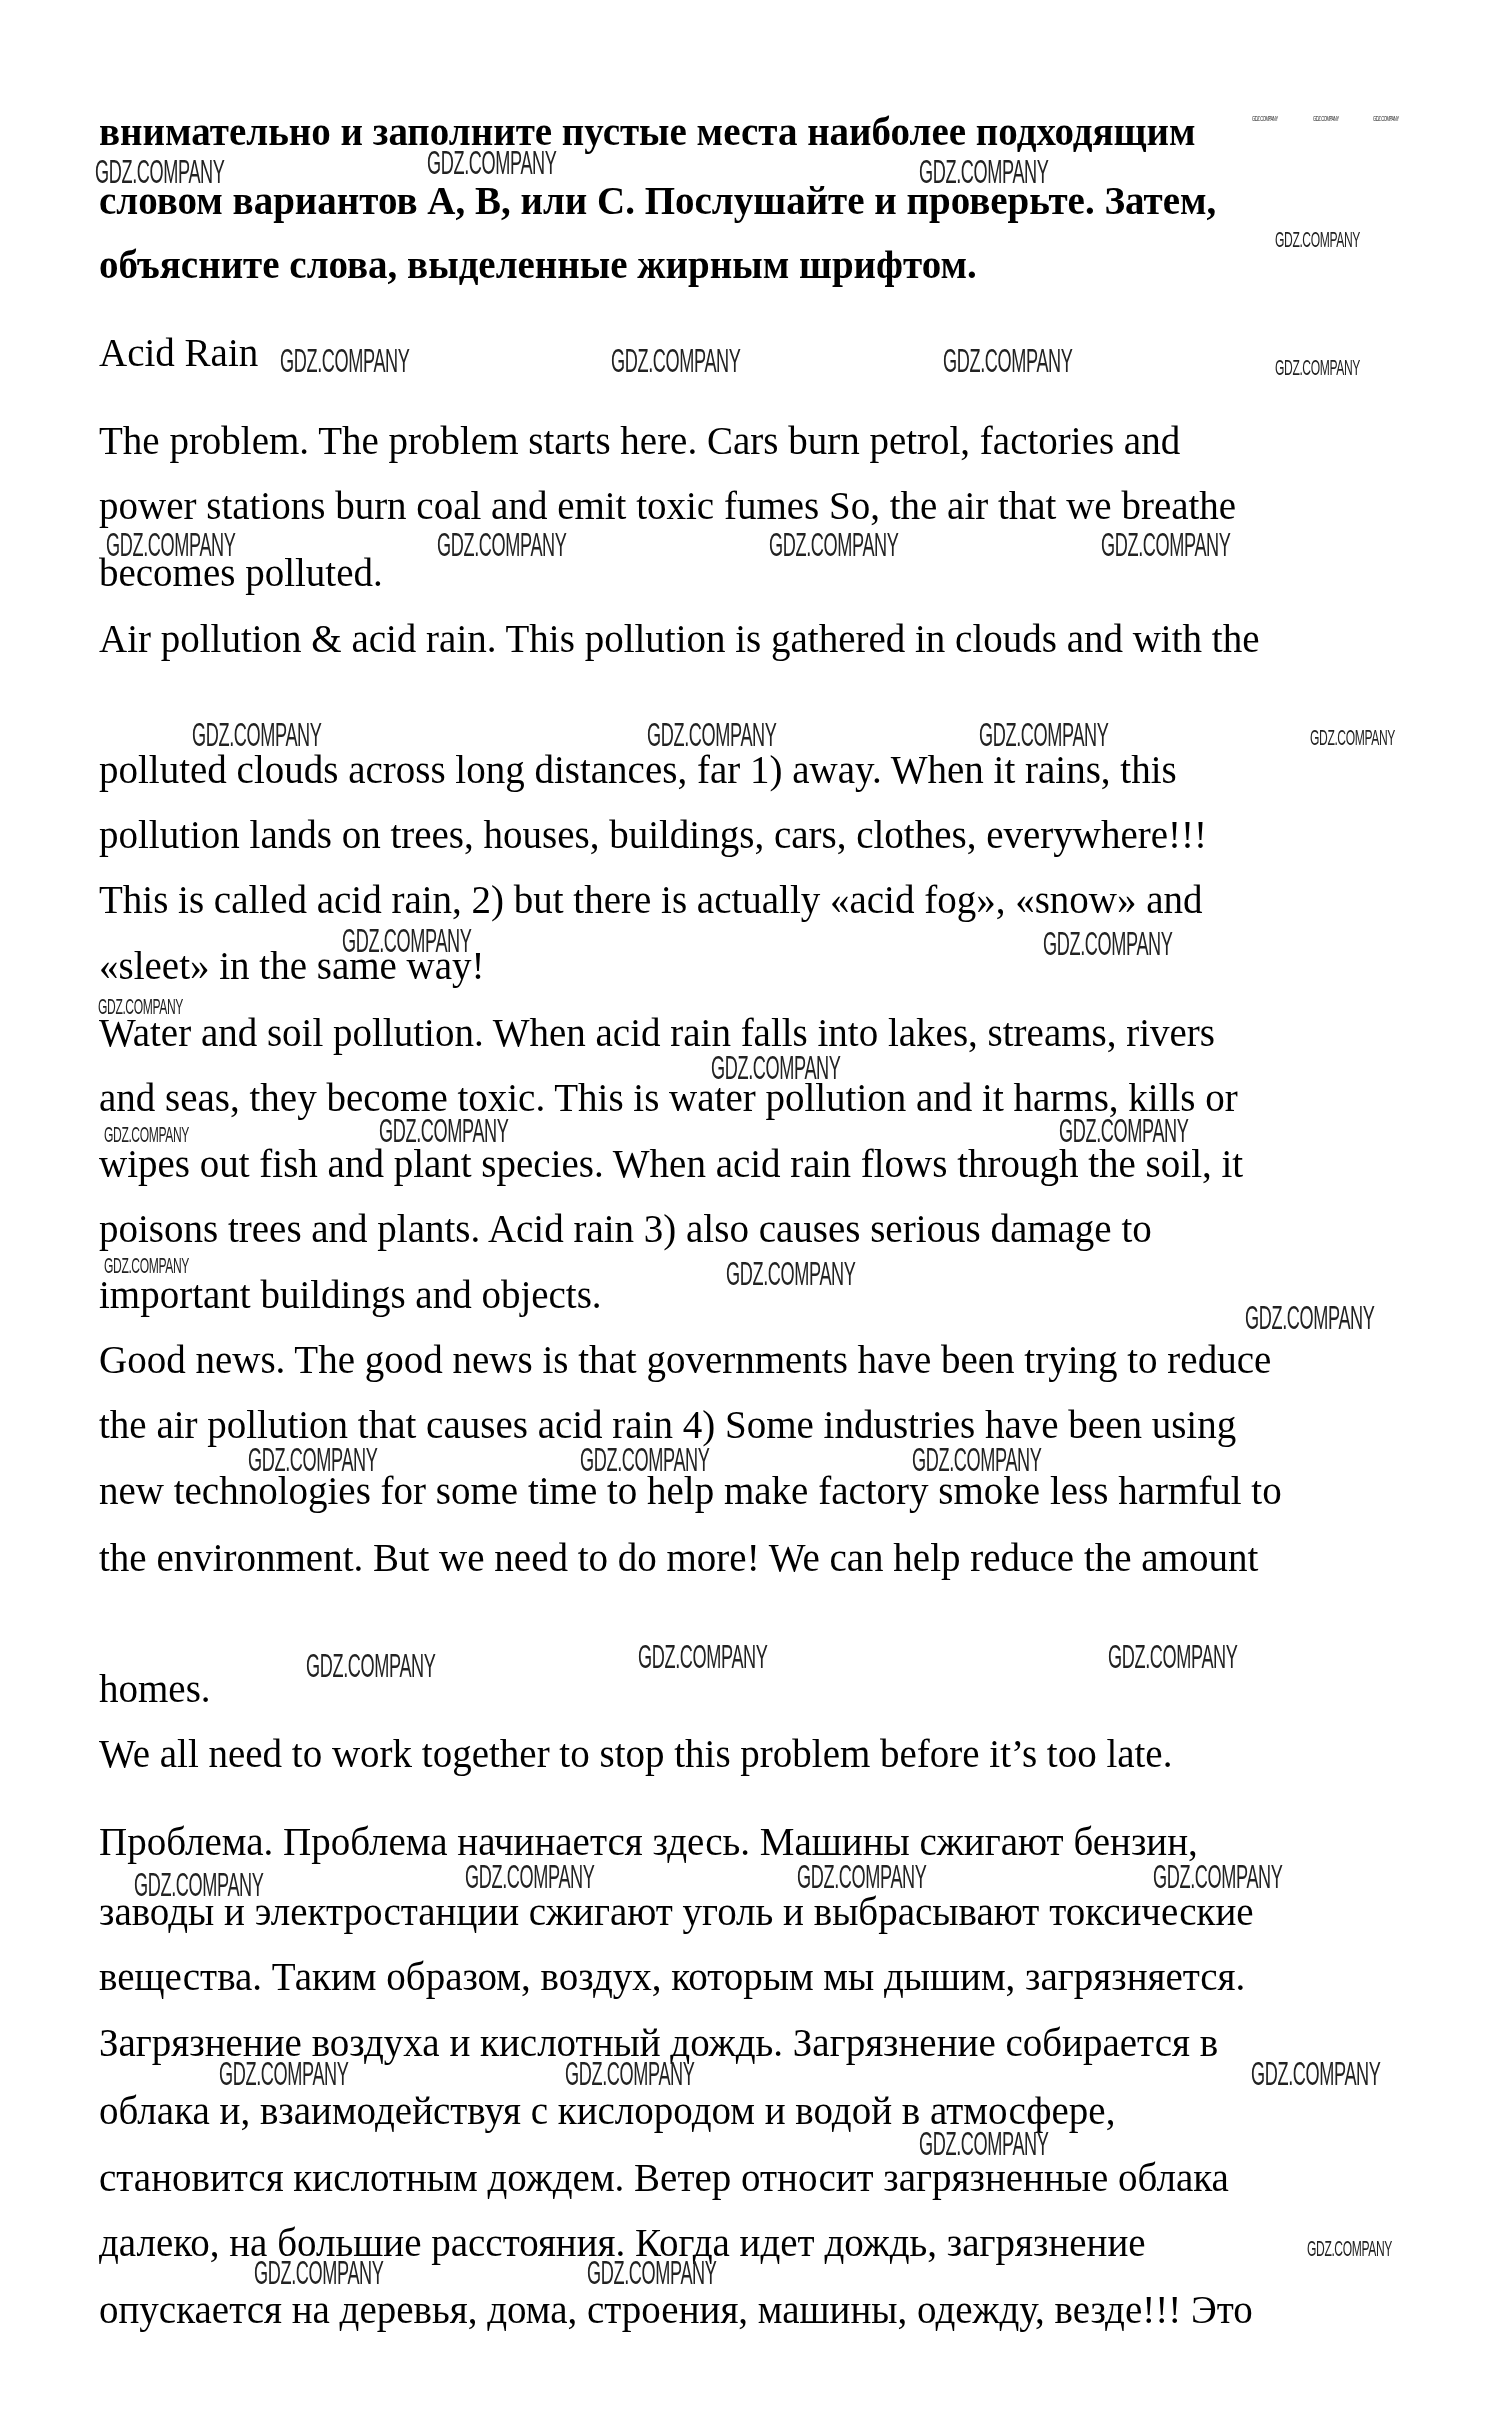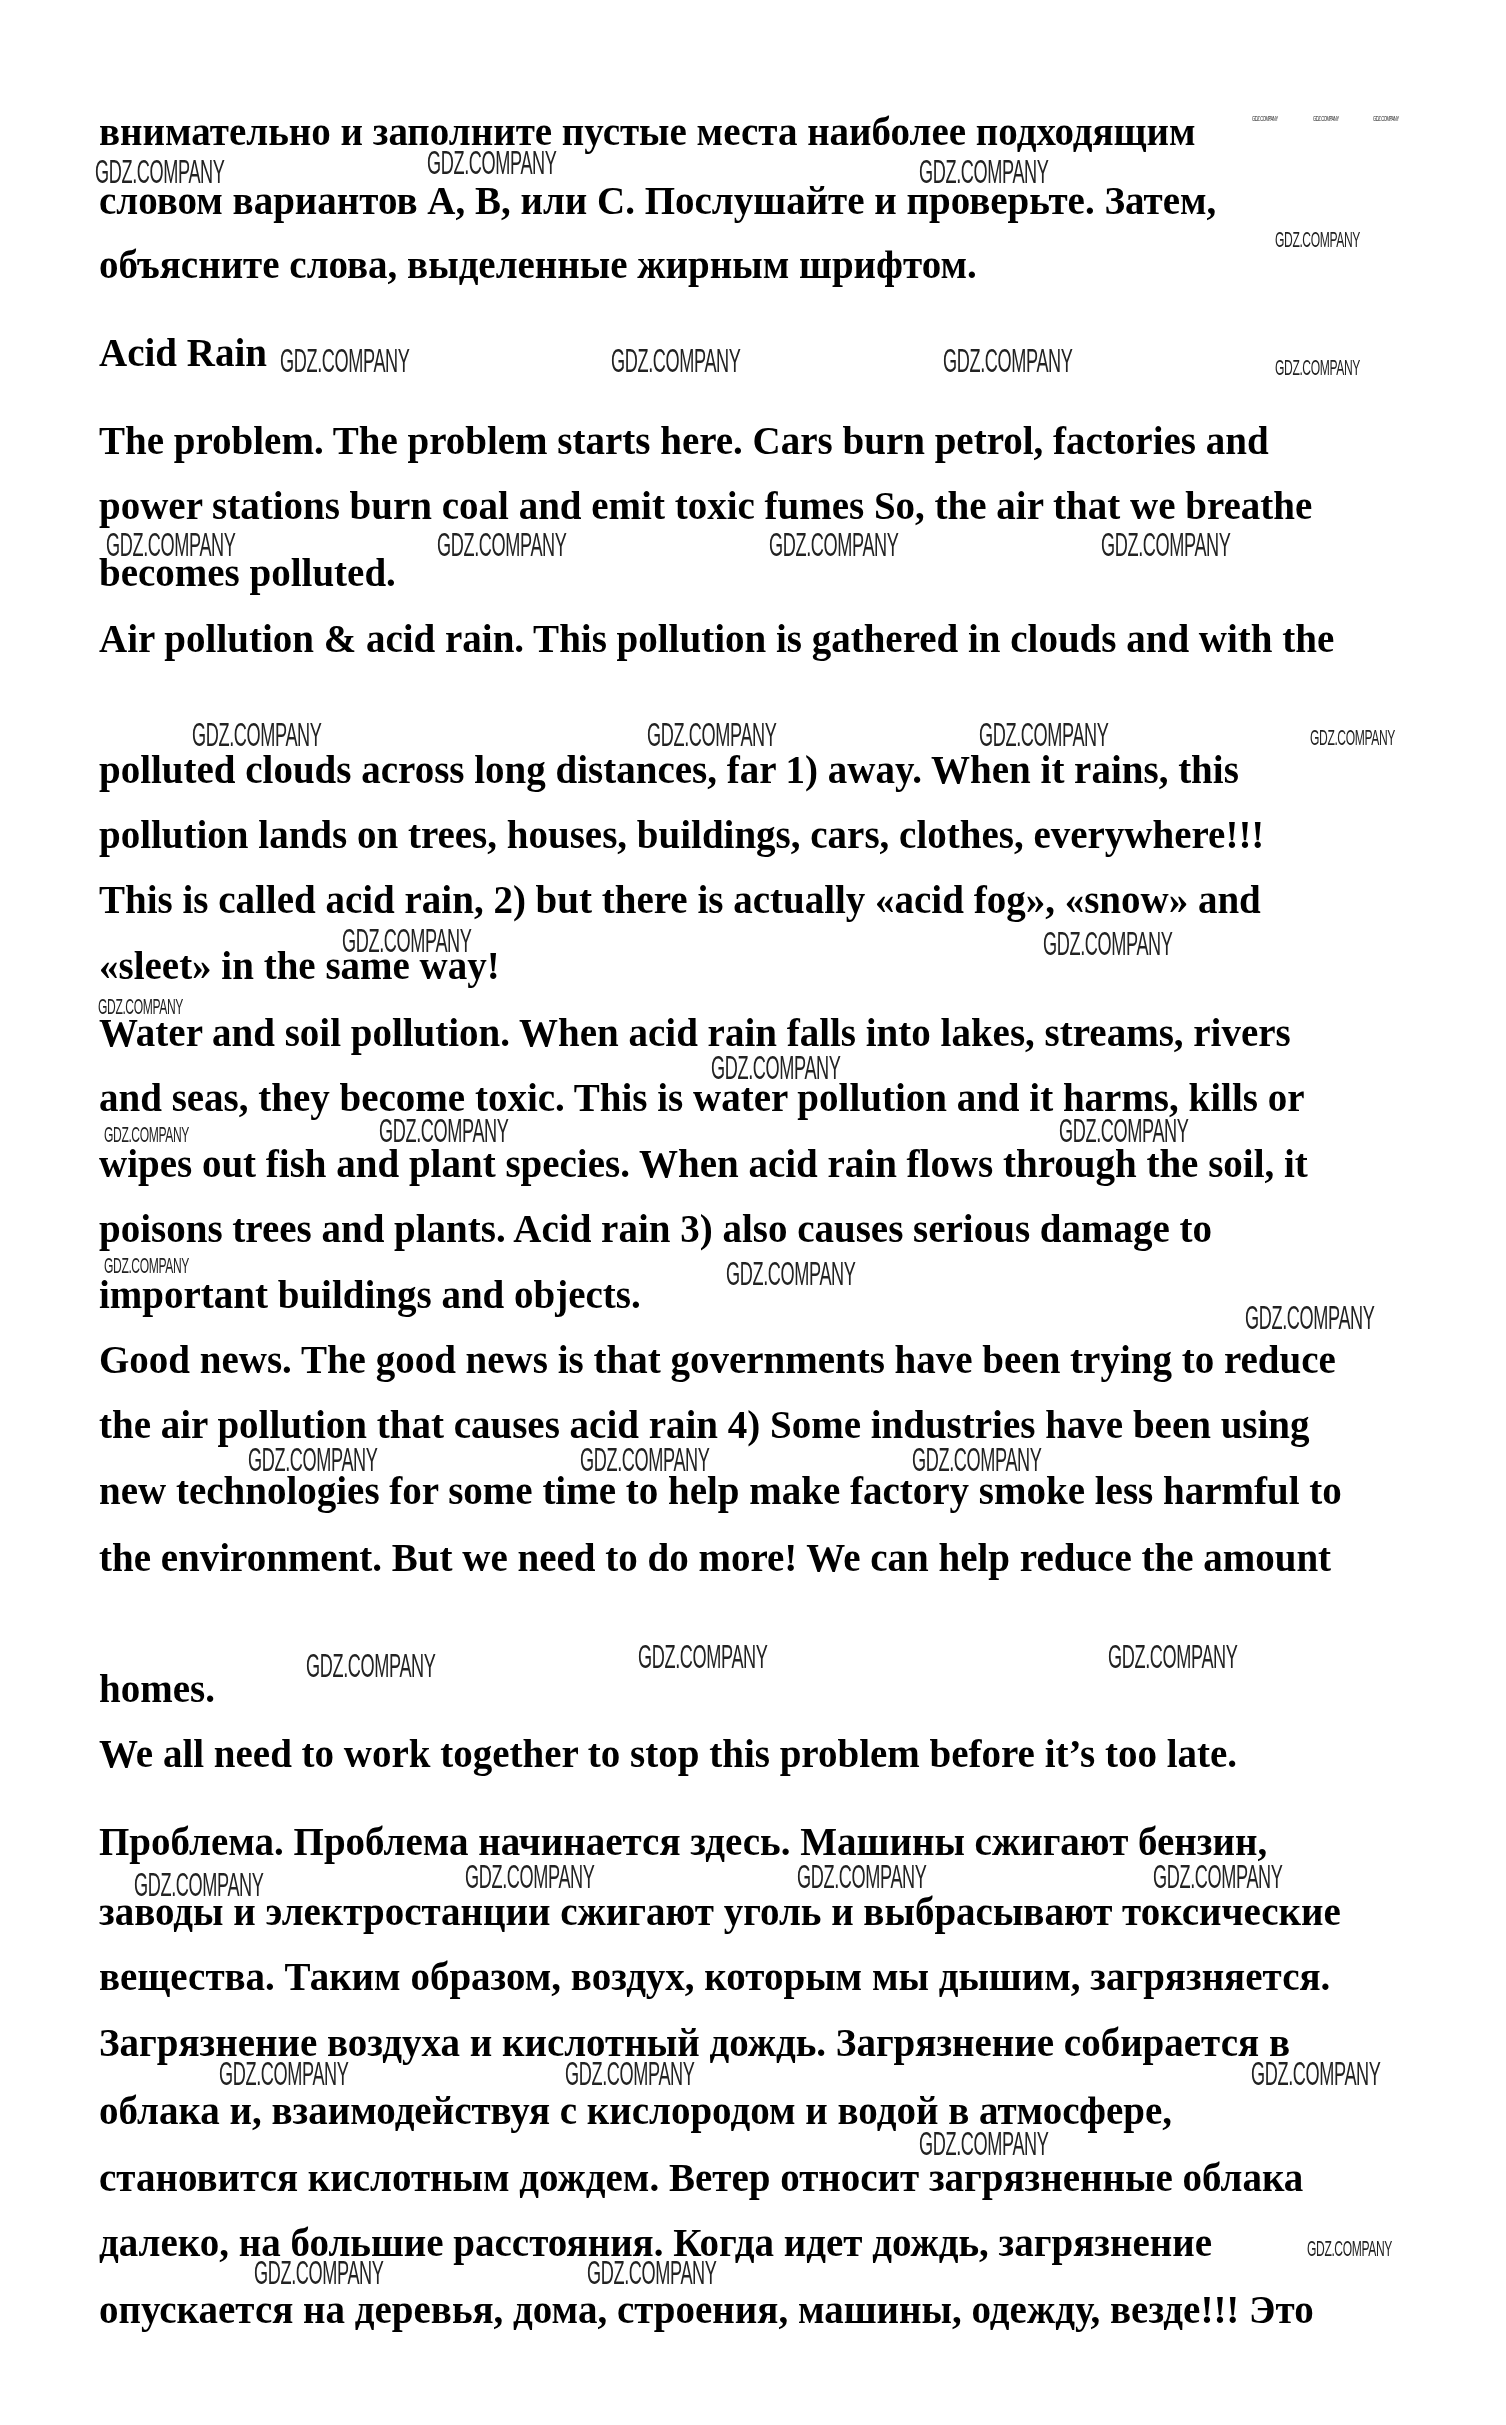--- a/index.html
+++ b/index.html
@@ -1,21 +1,21 @@
 <!DOCTYPE html>
 <html style="font-size:12px"><head>
 <meta charset="utf-8">
 <style>
   html, body { margin: 0; padding: 0; background: #ffffff; }
   body { width: 1507px; height: 2426px; position: relative; overflow: hidden; }
   .page { position: absolute; left: 0; top: 0; width: 1507px; height: 1836px; background: #fff; text-align: right; }
   .line {
     position: absolute; left: 99px; white-space: nowrap;
     font-family: "Liberation Serif", serif; color: #000;
-    font-size: 39px; line-height: 45px; font-weight: bold;
+    font-size: 39px; line-height: 45px;
   }
   .bold { font-weight: bold; }
   .wm {
     position: absolute; white-space: nowrap;
     font-family: "Liberation Sans", sans-serif; color: #222;
     font-size: 33px; line-height: 33px;
     transform: scaleX(0.55); transform-origin: left top;
     font-weight: normal; letter-spacing: -0.7px;
     -webkit-text-stroke: 0px;
   }

